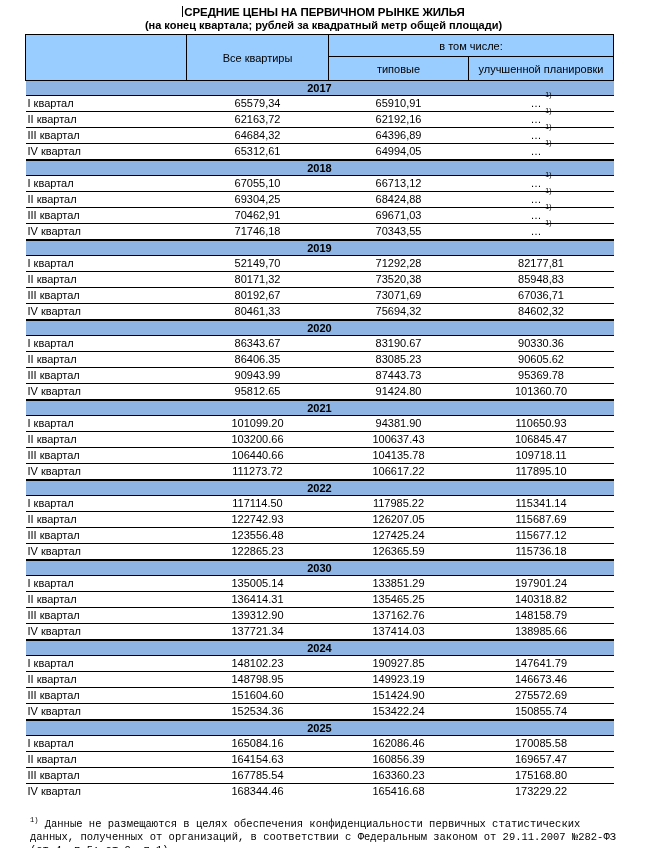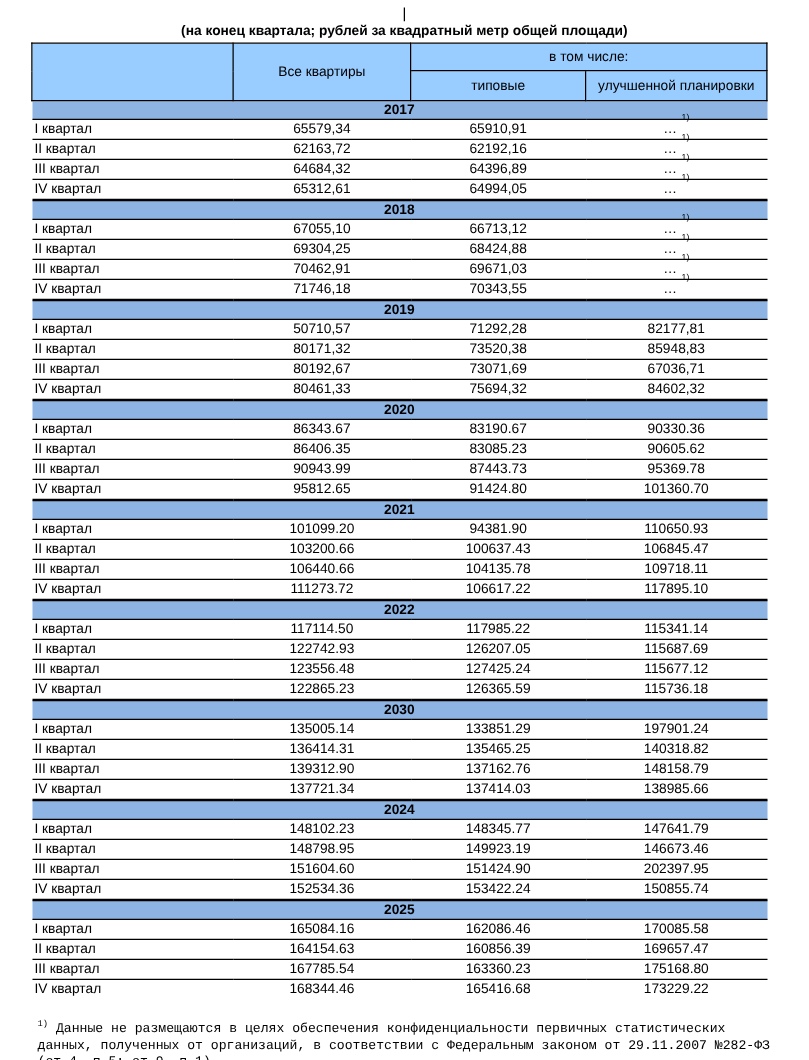--- a/index.html
+++ b/index.html
@@ -25,21 +25,21 @@
   tr.q:last-child td { border-bottom: none; }
   .dots { position: relative; display: inline-block; padding-right: 10px; }
   .dots sup { position: absolute; right: 0; top: -5px; font-size: 7px; line-height: 7px; }
   .foot { position: absolute; left: 30px; top: 814px; width: 590px;
           font-family: Liberation Mono, monospace; font-size: 10.5px; line-height: 13px; }
   .foot sup { font-size: 7px; }
 </style>
 </head>
 <body>
 
-<div class="title"><span class="caret"></span></div>
+<div class="title"><span class="caret"></span><span>СРЕДНИЕ ЦЕНЫ НА ПЕРВИЧНОМ РЫНКЕ ЖИЛЬЯ</span></div>
 <div class="subtitle">(на конец квартала; рублей за квадратный метр общей площади)</div>
 
 <table>
   <colgroup>
       <col class="c0">
       <col class="c1">
       <col class="c2">
       <col class="c3">
     </colgroup>
   <thead>
@@ -106,21 +106,21 @@
         <td class="lbl">IV квартал</td>
         <td>71746,18</td>
         <td>70343,55</td>
         <td><span class="dots"><span>…</span><sup>1)</sup></span></td>
       </tr>
       <tr class="year">
         <td colspan="4">2019</td>
       </tr>
       <tr class="q">
         <td class="lbl">I квартал</td>
-        <td>50710,57</td>
+        <td>52149,70</td>
         <td>71292,28</td>
         <td>82177,81</td>
       </tr>
       <tr class="q">
         <td class="lbl">II квартал</td>
         <td>80171,32</td>
         <td>73520,38</td>
         <td>85948,83</td>
       </tr>
       <tr class="q">
@@ -242,34 +242,34 @@
         <td>137721.34</td>
         <td>137414.03</td>
         <td>138985.66</td>
       </tr>
       <tr class="year">
         <td colspan="4">2024</td>
       </tr>
       <tr class="q">
         <td class="lbl">I квартал</td>
         <td>148102.23</td>
-        <td>148345.77</td>
+        <td>190927.85</td>
         <td>147641.79</td>
       </tr>
       <tr class="q">
         <td class="lbl">II квартал</td>
         <td>148798.95</td>
         <td>149923.19</td>
         <td>146673.46</td>
       </tr>
       <tr class="q">
         <td class="lbl">III квартал</td>
         <td>151604.60</td>
         <td>151424.90</td>
-        <td>202397.95</td>
+        <td>275572.69</td>
       </tr>
       <tr class="q last">
         <td class="lbl">IV квартал</td>
         <td>152534.36</td>
         <td>153422.24</td>
         <td>150855.74</td>
       </tr>
       <tr class="year">
         <td colspan="4">2025</td>
       </tr>

